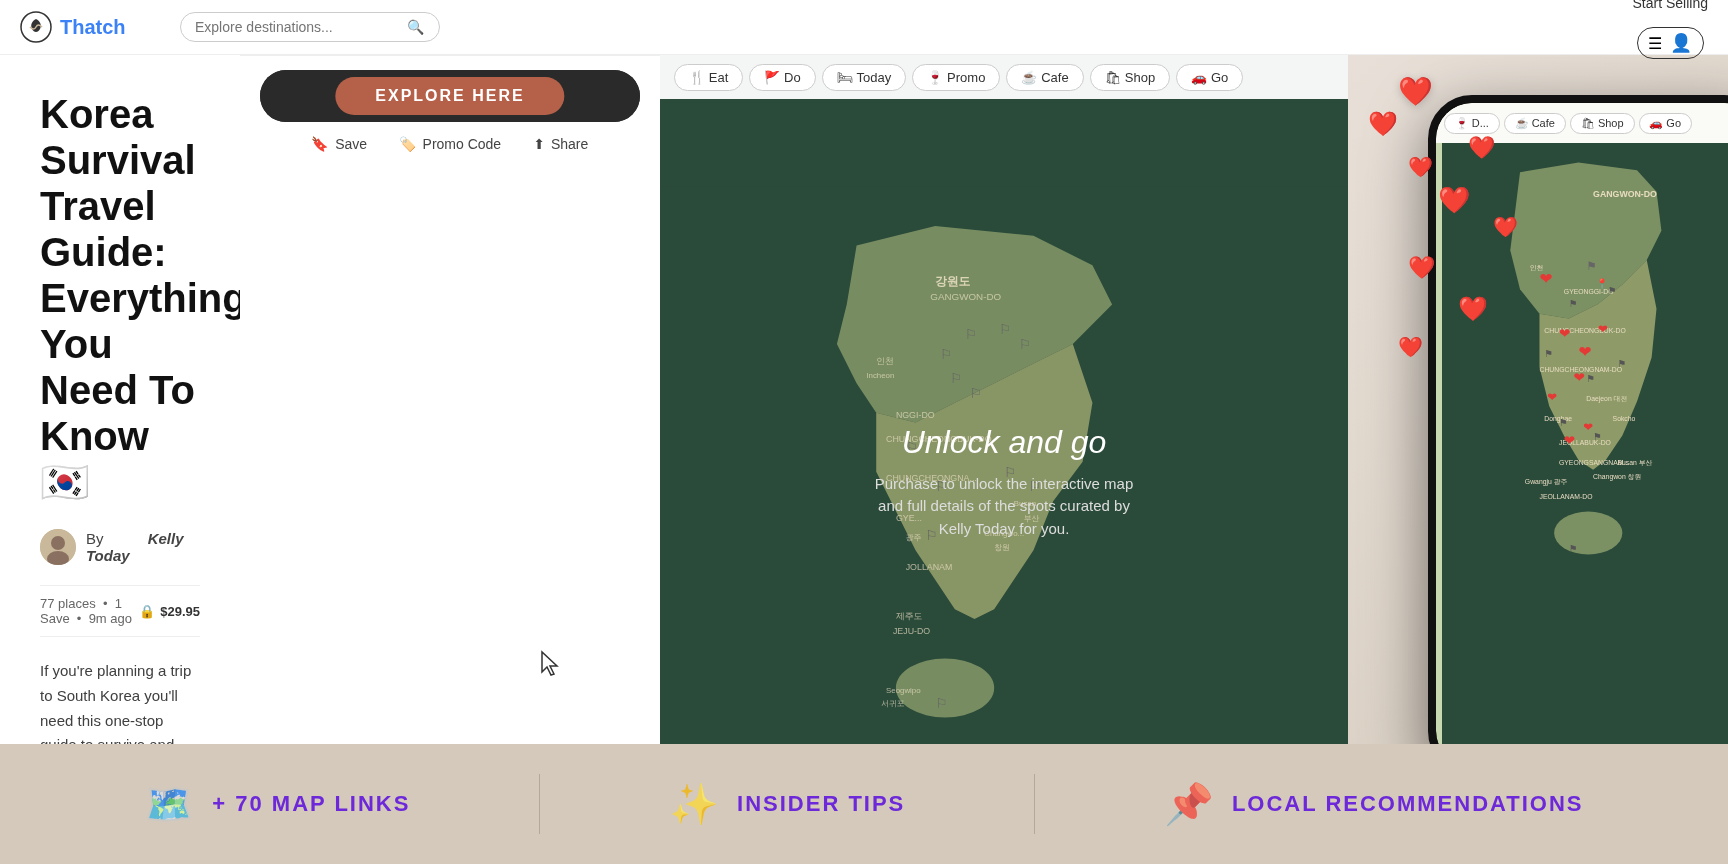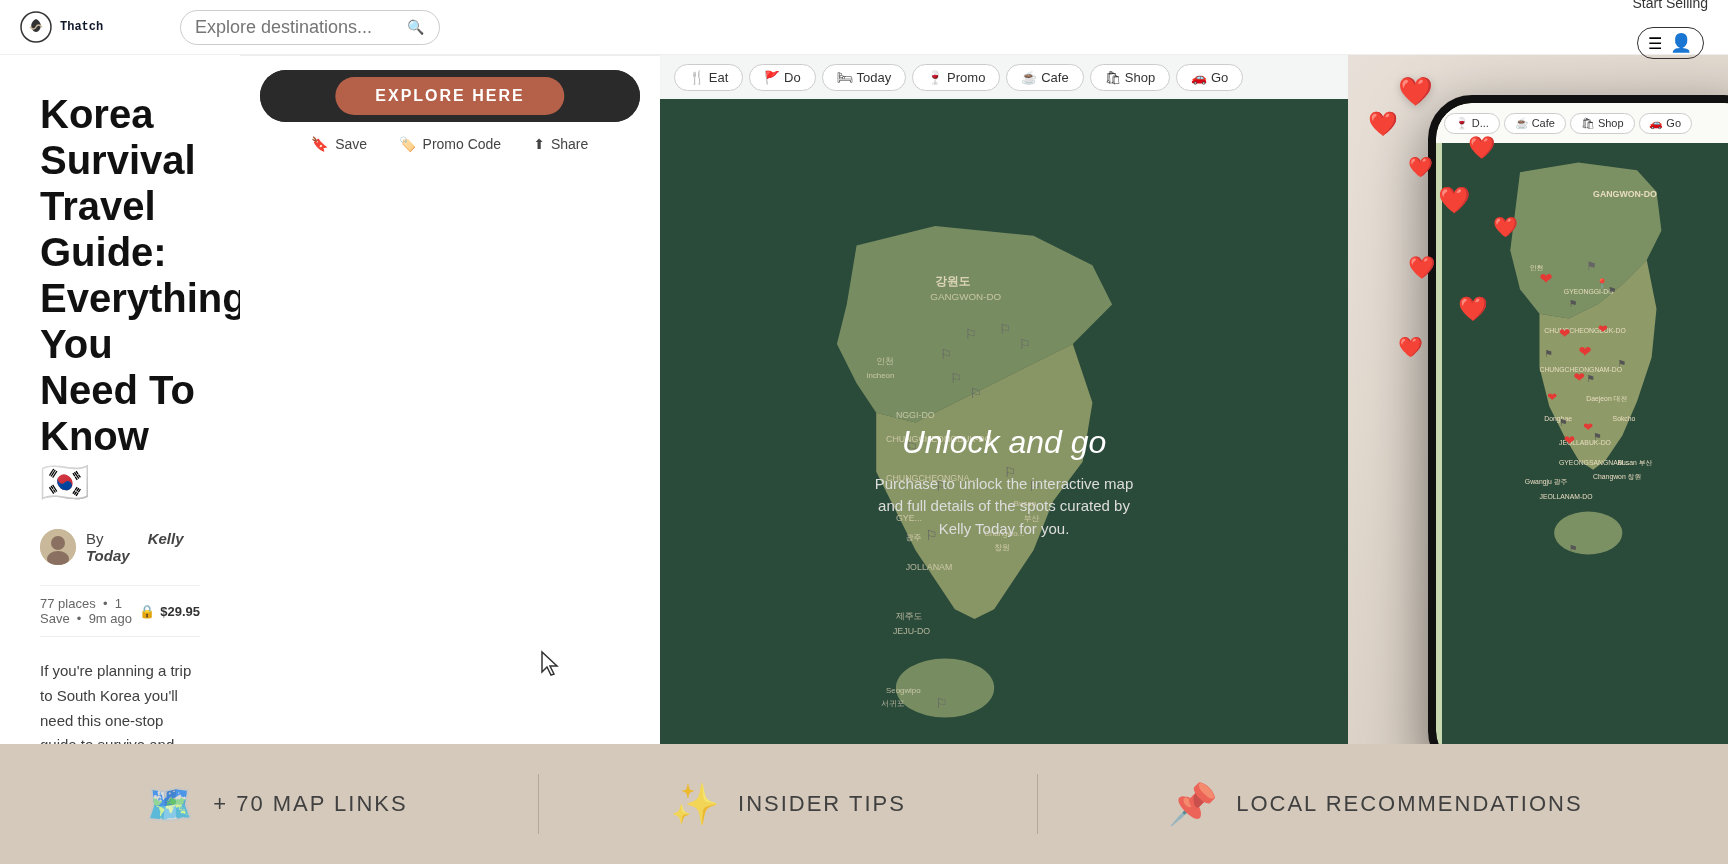--- a/index.html
+++ b/index.html
@@ -27,39 +27,38 @@
       display: flex;
       align-items: center;
       gap: 8px;
       min-width: 160px;
     }
     .logo-icon {
       width: 32px;
       height: 32px;
     }
     .logo-text {
-      font-size: 12px;
+      font-size: 20px;
       font-weight: 600;
-      color: #0f172a;
-      font-family: Liberation Mono, monospace;
+      color: #3b82f6;
     }
     .search-bar {
       display: flex;
       align-items: center;
       border: 1px solid #ccc;
       border-radius: 20px;
       padding: 6px 14px;
       width: 260px;
       background: #fff;
       gap: 8px;
     }
     .search-bar input {
       border: none;
       outline: none;
-      font-size: 18px;
+      font-size: 14px;
       color: #888;
       width: 100%;
       background: transparent;
     }
     .search-icon-btn {
       background: none;
       border: none;
       cursor: pointer;
       color: #555;
       font-size: 14px;
@@ -300,23 +299,23 @@
       display: flex;
       align-items: center;
       gap: 18px;
     }
     .feature-icon {
       font-size: 40px;
       opacity: 0.75;
     }
     .feature-label {
       font-size: 22px;
-      font-weight: 400;
+      font-weight: 700;
       letter-spacing: 2px;
-      color: #404040;
+      color: #6d28d9;
     }
     .feature-divider {
       width: 1px;
       height: 60px;
       background: #b5a898;
     }
 
     
     .cursor {
       position: fixed;

